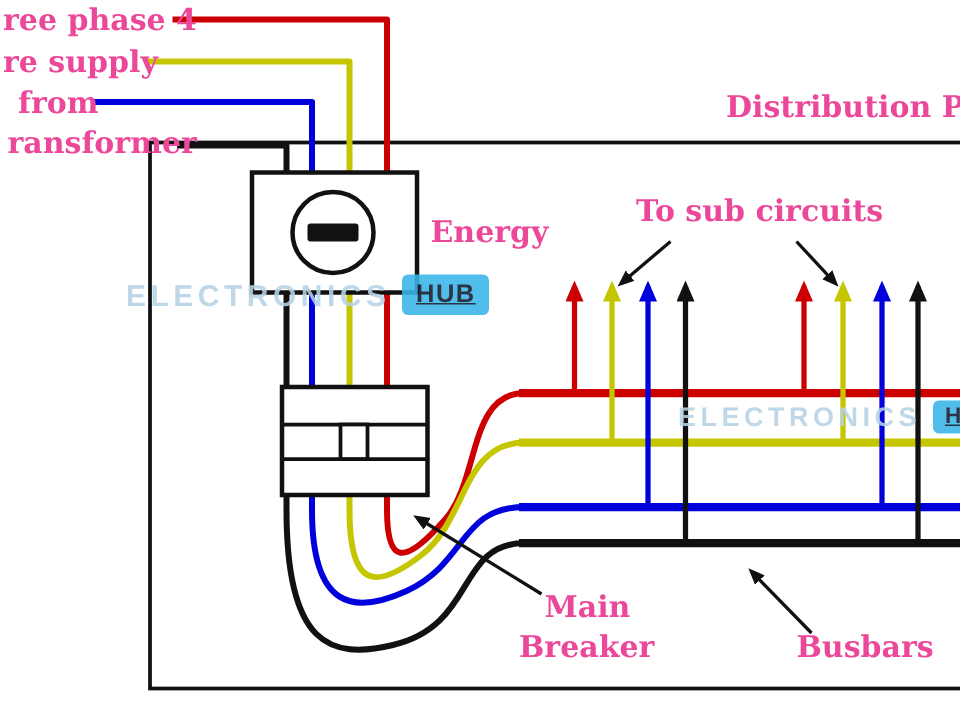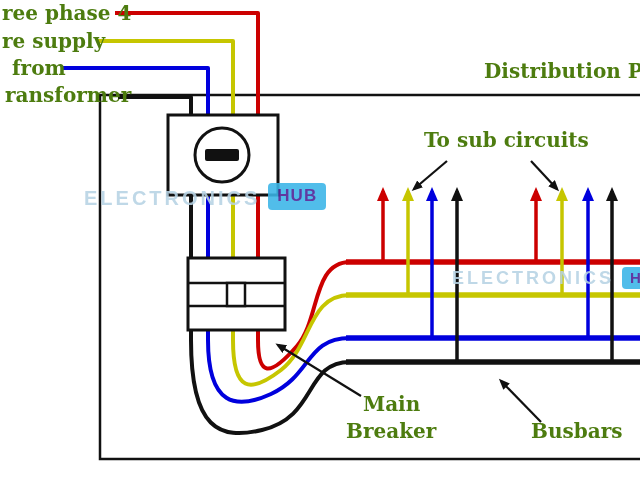--- a/index.html
+++ b/index.html
@@ -5,32 +5,32 @@
   * { margin:0; padding:0; box-sizing:border-box; }
   html,body { background:#ffffff; }
   .canvas{
     position:relative; width:640px; height:480px;
     background:#ffffff; overflow:hidden;
     font-family:"DejaVu Serif", serif;
   }
   svg.diagram{ position:absolute; left:0; top:0; }
   .ink{ stroke:#111111; }
   .lbl{
-    position:absolute; font-weight:700; font-size:20px; color:#4d7c0f;
+    position:absolute; font-weight:700; font-size:20px; color:#ec4899;
     white-space:nowrap; line-height:1.05;
   }
   .watermark{
     position:absolute; display:flex; align-items:flex-end; gap:8px;
     font-family:"Liberation Sans", sans-serif; font-weight:700;
     opacity:0.88; white-space:nowrap;
   }
   .wm-text{ font-size:20px; letter-spacing:3px; }
   .wm-badge{
-    font-size:17px; letter-spacing:1px; color:#4c1d95;
-    padding:3px 9px 4px; border-radius:4px;
+    font-size:17px; letter-spacing:1px; color:#0f172a;
+    padding:3px 9px 4px; border-radius:4px;text-decoration:underline;
   }
   .wm-sm .wm-text{ font-size:18px; letter-spacing:3px; }
   .wm-sm .wm-badge{ font-size:15px; padding:2px 8px 3px; }
 </style>
 </head>
 <body>
 
 <div class="canvas">
 
   <svg class="diagram" width="640" height="480" viewBox="0 0 640 480">
@@ -88,20 +88,21 @@
     <line x1="361" y1="396" x2="278" y2="345" stroke="#111111" stroke-width="2.2" marker-end="url(#mh-ptr)"></line>
     <line x1="541" y1="422" x2="501" y2="381" stroke="#111111" stroke-width="2.2" marker-end="url(#mh-ptr)"></line>
   </svg>
 
   <div class="lbl" style="left:2px; top:3px;">ree phase 4</div>
   <div class="lbl" style="left:2px; top:31px;">re supply</div>
   <div class="lbl" style="left:12px; top:58px;">from</div>
   <div class="lbl" style="left:5px; top:85px;">ransformer</div>
 
   <div class="lbl" style="left:484px; top:61px;">Distribution Pa</div>
+  <div class="lbl" style="left:287px; top:144px;">Energy</div>
   <div class="lbl" style="left:424px; top:115px;margin-top:15px;">To sub circuits</div>
 
   <div class="lbl" style="left:363px; top:394px;">Main</div>
   <div class="lbl" style="left:531px; top:421px;">Busbars</div>
   <div class="lbl" style="left:346px; top:421px;">Breaker</div>
 
   <div class="watermark" style="left:84px; top:183px;">
     <span class="wm-text" style="color: rgb(183, 211, 228);">ELECTRONICS</span>
     <span class="wm-badge" style="background-color: rgb(58, 181, 232);">HUB</span>
   </div>

